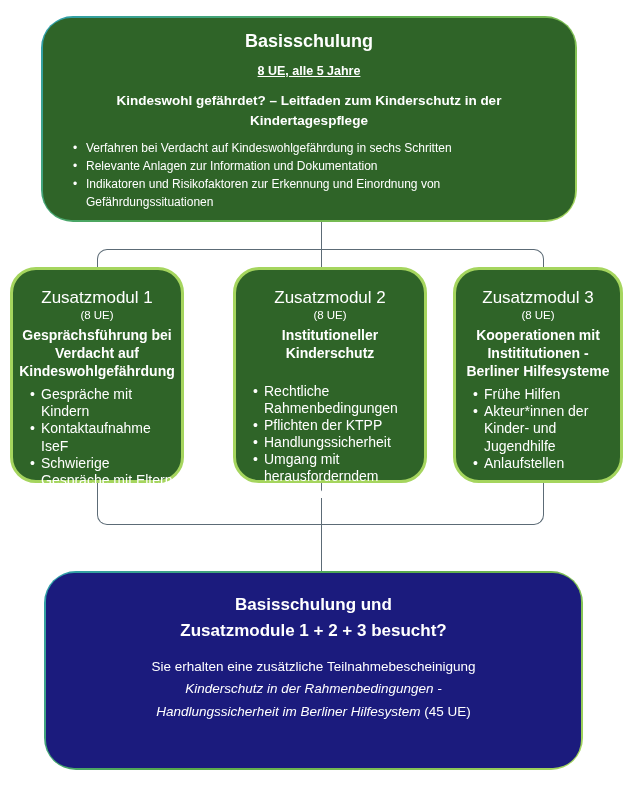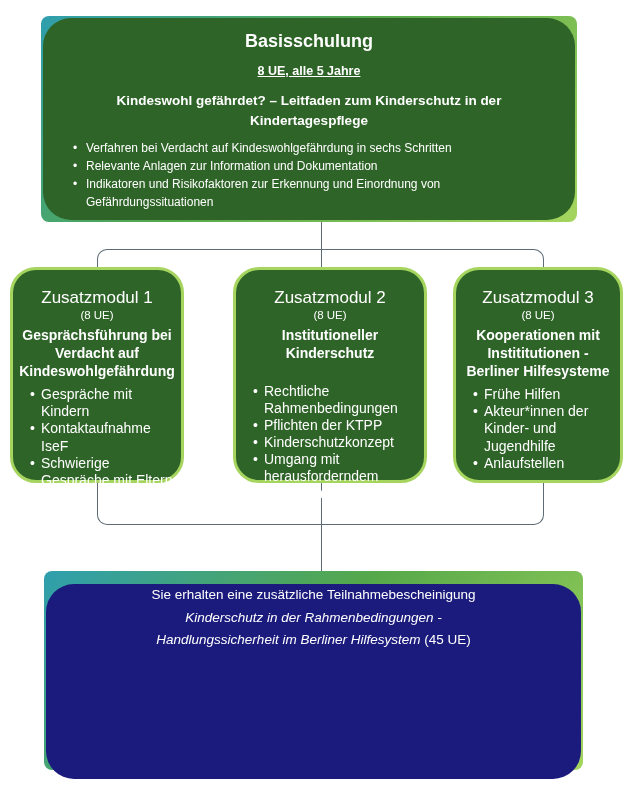--- a/index.html
+++ b/index.html
@@ -17,21 +17,21 @@
     left:97px; top:249px; width:447px; height:20px;
     border-bottom:none; border-radius:10px 10px 0 0;
   }
   .bracket-bottom {
     left:97px; top:483px; width:447px; height:42px;
     border-top:none; border-radius:0 0 10px 10px;
   }
 
   
   .gradbox {
-    position:absolute; box-sizing:border-box; padding:2px; border-radius:8px;
+    position:absolute; box-sizing:border-box; padding:2px; border-radius:32px;
     background:linear-gradient(135deg,#2f9fae 0%,#55a84a 45%,#a5d55e 100%);
   }
   .gradbox-inner {
     width:100%; height:100%; box-sizing:border-box; border-radius:28px;
     color:#ffffff; text-align:center;
   }
   .topbox   { left:41px; top:16px;  width:536px; height:206px; }
   .bottombox{ left:44px; top:571px; width:539px; height:199px; }
   .green-fill { background:#2f6428; }
   .navy-fill  { background:#1b1b7d; }
@@ -102,38 +102,42 @@
     </ul>
   </div>
 
   <div class="module module-2">
     <div class="mod-title">Zusatzmodul 2</div>
     <div class="mod-ue">(8 UE)</div>
     <div class="mod-heading">Institutioneller Kinderschutz</div>
     <ul class="mod-bullets">
       <li>Rechtliche Rahmenbedingungen</li>
       <li>Pflichten der KTPP</li>
-      <li>Kinderschutzkonzept</li>
+      <li>Handlungssicherheit</li>
       <li>Umgang mit herausforderndem Verhalten von Kindern</li>
     </ul>
   </div>
 
   <div class="module module-3">
     <div class="mod-title">Zusatzmodul 3</div>
     <div class="mod-ue">(8 UE)</div>
     <div class="mod-heading">Kooperationen mit Instititutionen - Berliner Hilfesysteme</div>
     <ul class="mod-bullets">
       <li>Frühe Hilfen</li>
       <li>Akteur*innen der Kinder- und Jugendhilfe</li>
       <li>Anlaufstellen</li>
     </ul>
   </div>
 
   <div class="gradbox bottombox">
     <div class="gradbox-inner navy-fill">
+      <div class="bb-title">
+        <div>Basisschulung und</div>
+        <div>Zusatzmodule 1 + 2 + 3 besucht?</div>
+      </div>
       <div class="bb-body">
         <div>Sie erhalten eine zusätzliche Teilnahmebescheinigung</div>
         <div class="italic">Kinderschutz in der Rahmenbedingungen -</div>
         <div><span class="italic">Handlungssicherheit im Berliner Hilfesystem</span><span> (45 UE)</span></div>
       </div>
     </div>
   </div>
 
 </div>
 

